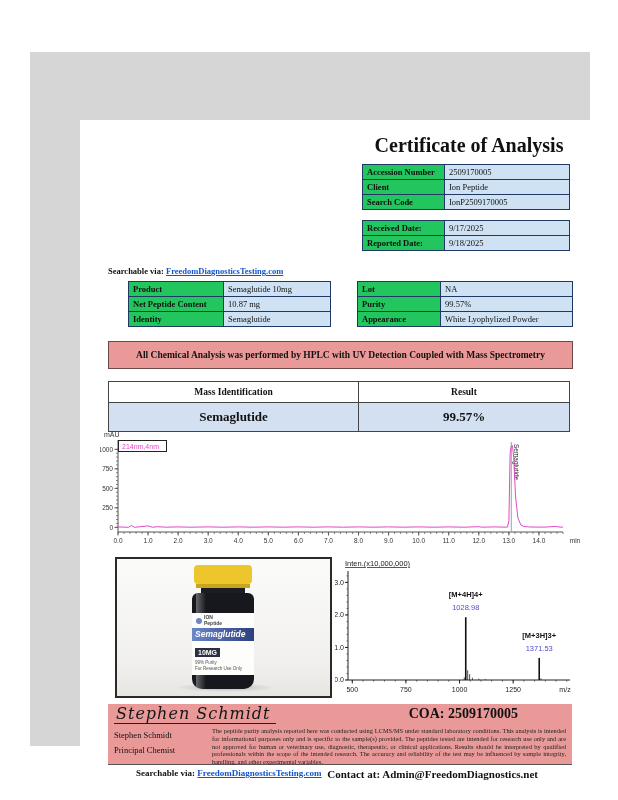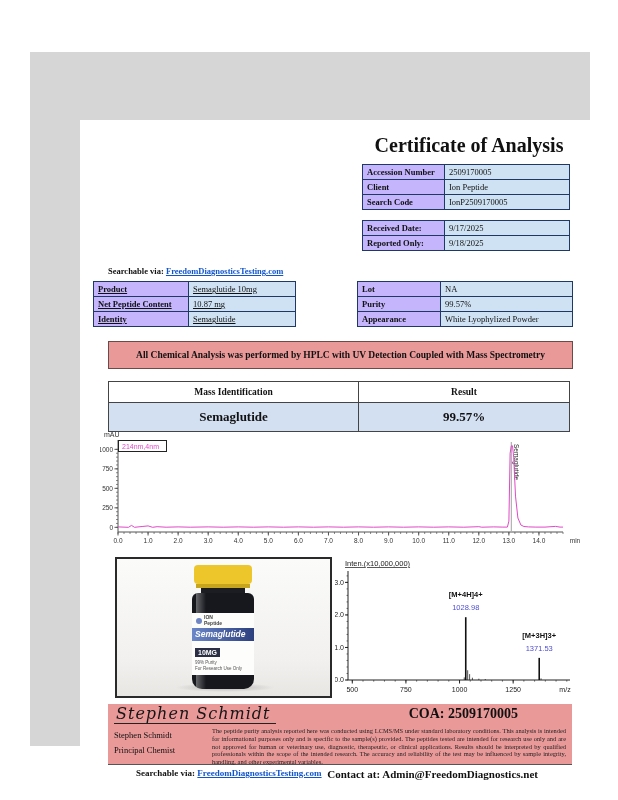--- a/index.html
+++ b/index.html
@@ -10,26 +10,26 @@
   .logo-wrap{position:absolute;left:10px;top:14px;width:250px;text-align:center;}
   .brand{font-family:"Liberation Sans",sans-serif;font-size:21px;font-weight:600;letter-spacing:10px;color:#414141;padding-left:10px;margin-top:2px;}
   .brand-sub{font-family:"Liberation Sans",sans-serif;font-size:7.5px;font-weight:bold;letter-spacing:6px;color:#9b9b9b;padding-left:6px;margin-top:3px;}
   .tagline{font-size:8.5px;font-weight:bold;margin-top:12px;}
   .searchable{position:absolute;left:28px;top:146px;font-size:8.5px;font-weight:bold;white-space:nowrap;}
   a.link{color:#1155cc;text-decoration:underline;font-weight:bold;}
   .title{position:absolute;left:266px;top:14px;width:246px;text-align:center;font-size:20px;font-weight:bold;}
   
   table.tbl{border-collapse:collapse;table-layout:fixed;}
   table.tbl td{border:1px solid #203864;font-size:8.5px;padding:1px 4px;height:12px;overflow:hidden;white-space:nowrap;}
-  table.tbl td.lab{background:#c4b5fd;font-weight:bold;}
+  table.tbl td.lab{background:#22c55e;font-weight:bold;}
   table.tbl td.val{background:#cfe2f3;}
   .acc-tbl{position:absolute;left:282px;top:44px;width:208px;}
   .date-tbl{position:absolute;left:282px;top:100px;width:208px;}
   .date-tbl td{height:13px;}
-  .prod-tbl{position:absolute;left:13px;top:161px;width:203px;text-decoration:underline;}
+  .prod-tbl{position:absolute;left:48px;top:161px;width:203px;}
   .prod-tbl td{height:14px;}
   .lot-tbl{position:absolute;left:277px;top:161px;width:216px;}
   .lot-tbl td{height:14px;}
   
   .banner{position:absolute;left:28px;top:221px;width:463px;height:26px;background:#ea9999;border:1px solid #6d4a4a;
           display:flex;align-items:center;justify-content:center;font-size:9.5px;font-weight:bold;text-align:center;}
   
   table.result{position:absolute;left:28px;top:261px;width:462px;border-collapse:collapse;table-layout:fixed;padding-left:12px;}
   table.result td{border:1px solid #444;text-align:center;overflow:hidden;}
   table.result tr.hd td{font-size:9.5px;font-weight:bold;height:18px;background:#fff;}
@@ -104,21 +104,21 @@
     <colgroup>
           <col style="width:82px">
           <col>
         </colgroup>
     <tbody>
           <tr>
             <td class="lab">Received Date:</td>
         <td class="val">9/17/2025</td>
           </tr>
     <tr>
-            <td class="lab">Reported Only:</td>
+            <td class="lab">Reported Date:</td>
         <td class="val">9/18/2025</td>
           </tr>
   </tbody>
       </table>
 
   <table class="tbl prod-tbl">
     <colgroup>
           <col style="width:95px">
           <col>
         </colgroup>

